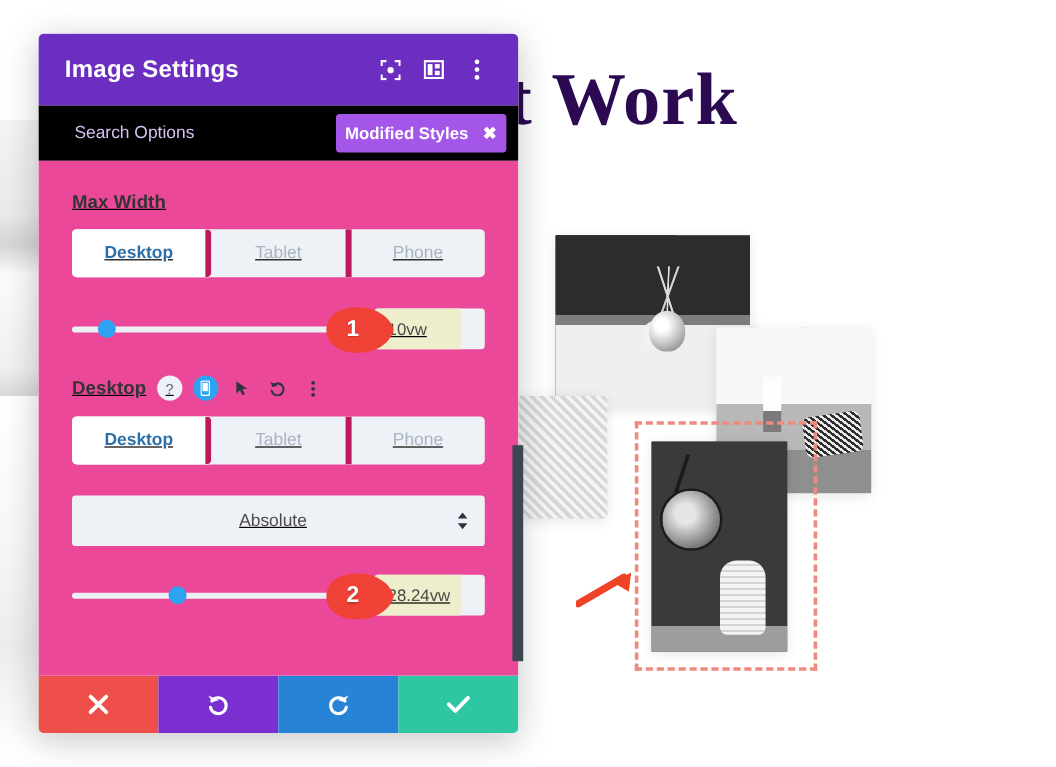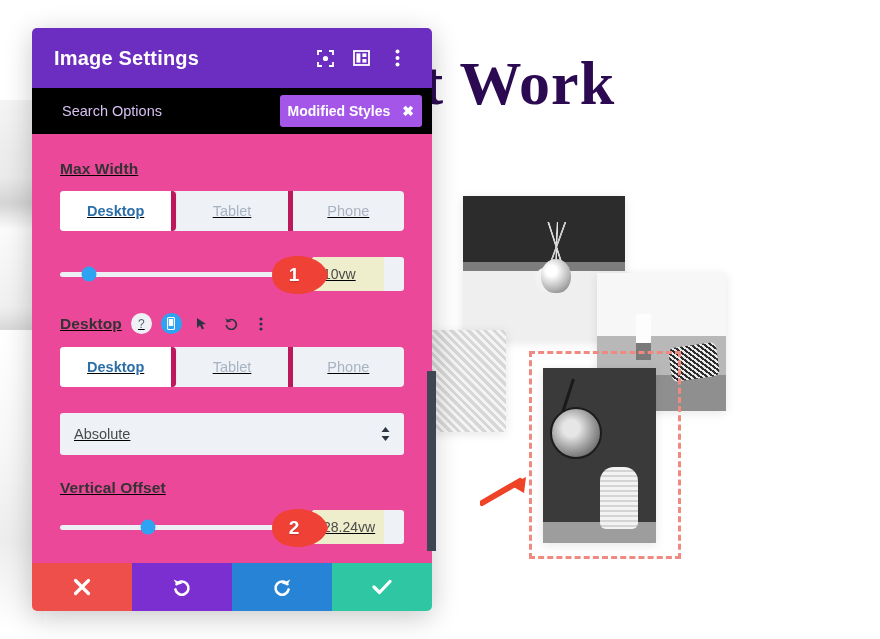--- a/index.html
+++ b/index.html
@@ -213,21 +213,21 @@
   }
   .callout .num{
     position:relative;z-index:2;color:#fff;font-size:19px;font-weight:700;
     margin-right:10px;text-shadow:0 1px 1px rgba(0,0,0,.2);
   }
 
   
   .select-box{
     height:42px;background:#eef1f6;border-radius:3px;display:flex;
     align-items:center;padding:0 14px;box-sizing:border-box;
-    margin-bottom:24px;cursor:pointer;
+    margin-bottom:24px;cursor:pointer;text-align:center;
   }
   .select-box .sel-val{flex:1;font-size:14.5px;color:#4a4a4a;}
 
   
   #action-bar{display:flex;height:48px;flex:0 0 48px;}
   #action-bar .act{
     flex:1;display:flex;align-items:center;justify-content:center;cursor:pointer;
   }
   .act-cancel{background:#EE4F4A;}
   .act-undo{background:#7B2FD1;}
@@ -381,21 +381,20 @@
     </div>
 
     <div class="select-box">
       <span class="sel-val">Absolute</span>
       <svg width="9" height="14" viewBox="0 0 9 14">
         <path d="M4.5 0 L8.5 5 L0.5 5 Z" fill="#2b3440"></path>
         <path d="M4.5 14 L0.5 9 L8.5 9 Z" fill="#2b3440"></path>
       </svg>
     </div>
 
-    <div class="field-label">Vertical Offset</div>
 
     <div class="slider-row">
       <div class="slider">
         <div class="thumb" style="left: 37%;"></div>
       </div>
       <div class="value-box">
         <div class="val">28.24vw</div>
         <div class="unit"></div>
       </div>
       <div class="callout" style="left:208px;top:-2px;">

